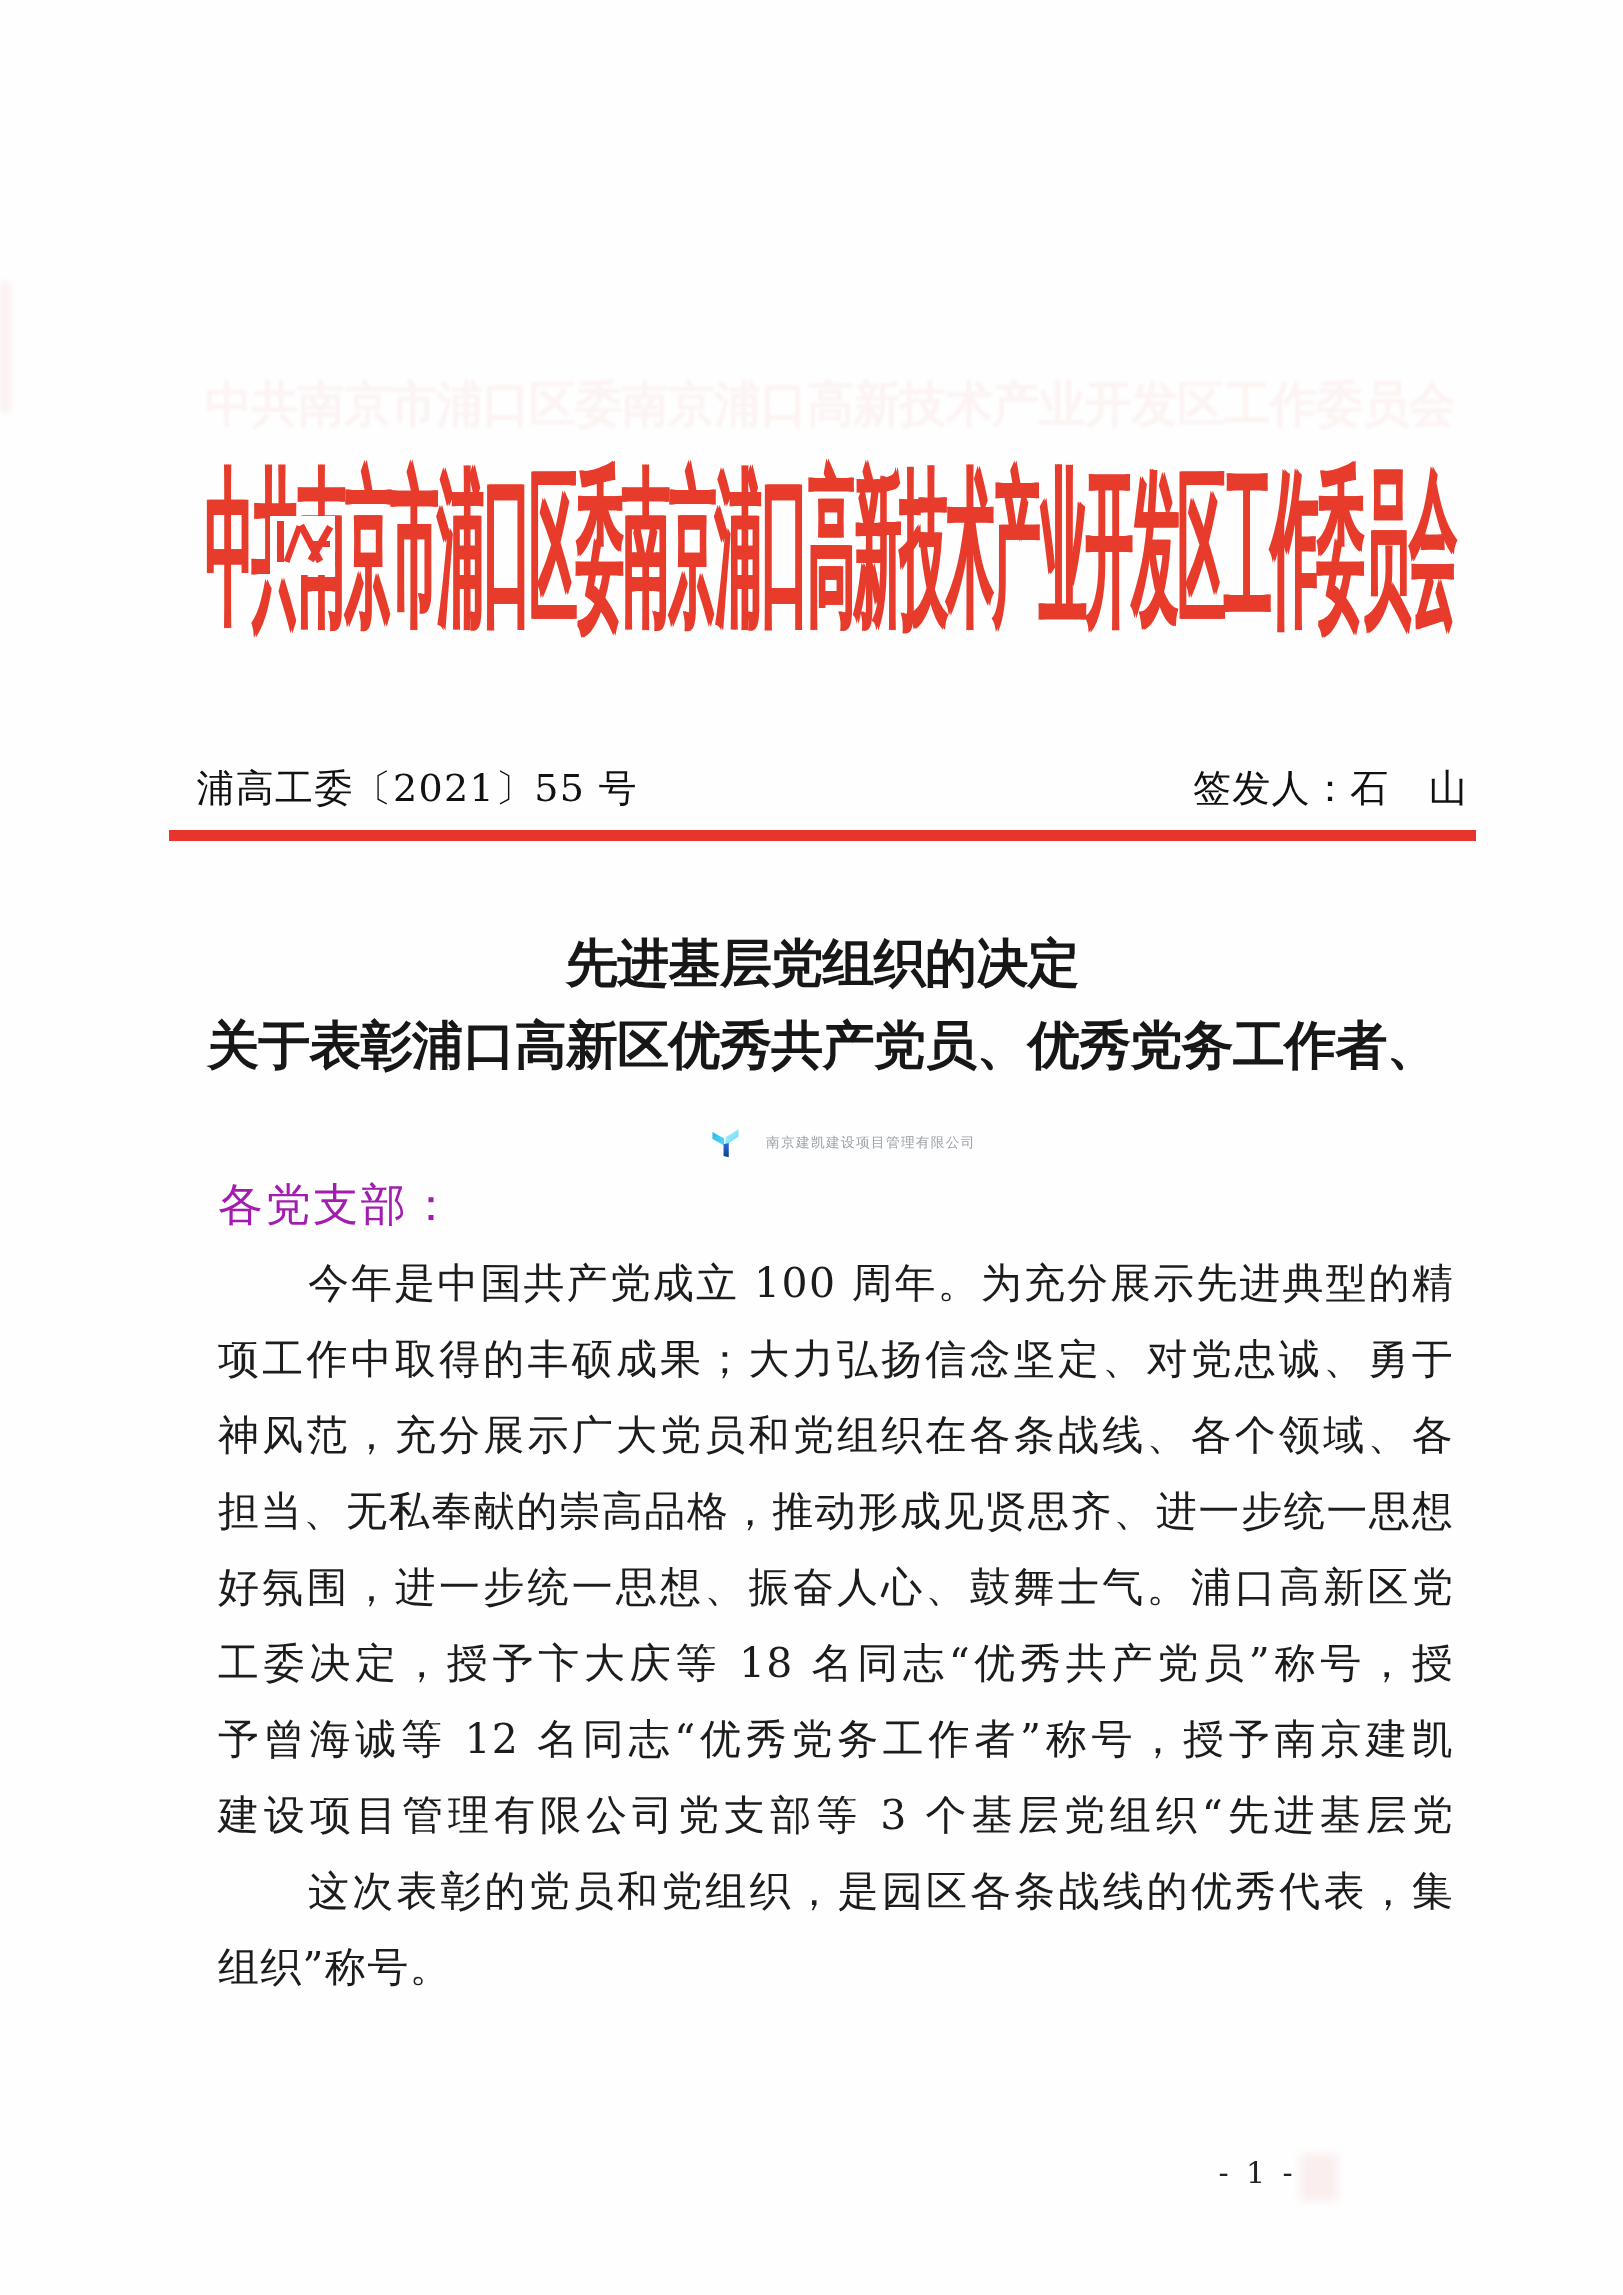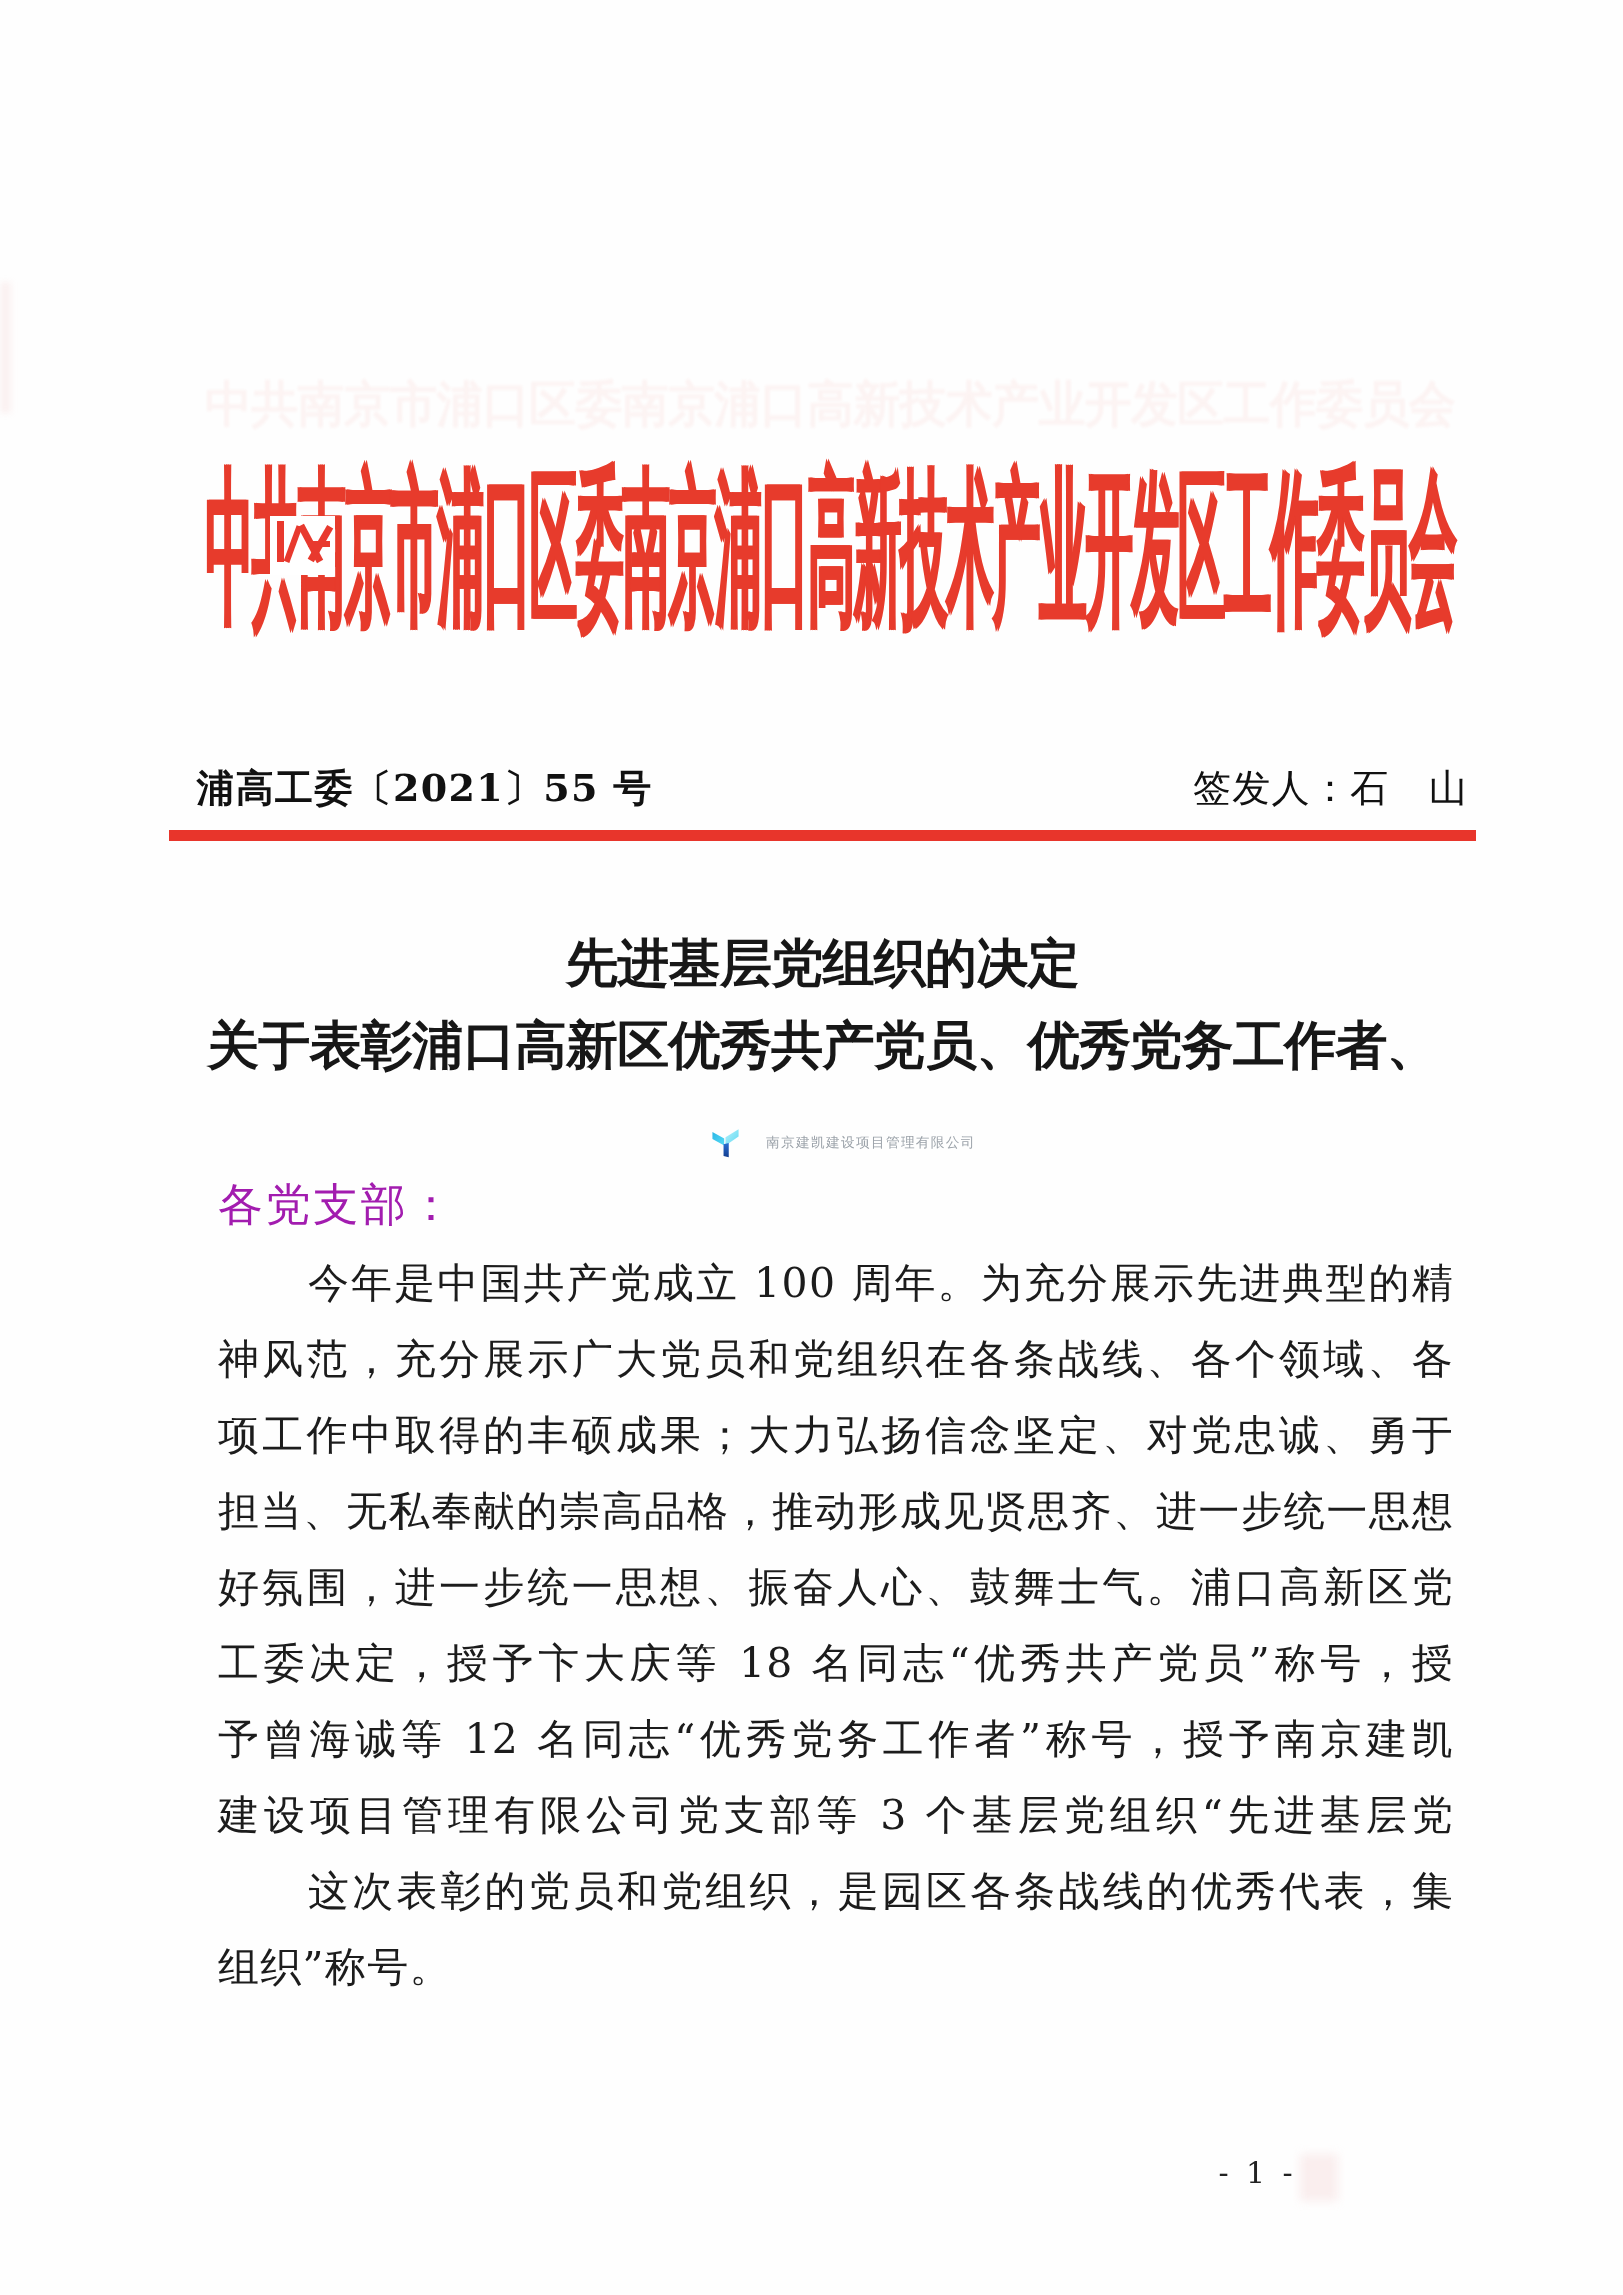--- a/index.html
+++ b/index.html
@@ -43,21 +43,21 @@
   .patch .f1{left:6.5px;top:5.2px;width:7.2px;height:41px;}
   .patch .f2{left:19.6px;top:9.2px;width:5.9px;height:38px;transform:rotate(20deg);}
   .patch .f3{left:37px;top:6.5px;width:6.5px;height:41px;transform:rotate(-28deg);}
   .patch .f4{left:47px;top:7.9px;width:6.5px;height:39px;transform:rotate(30deg);}
   .patch .f5{left:38px;top:25px;width:22px;height:5.9px;}
   
   .docnum-row{
     position:absolute;left:169px;top:765px;width:1307px;height:46px;
     font-size:38px;line-height:46px;color:#111;
   }
-  .doc-number{position:absolute;left:27.5px;top:0;letter-spacing:1.3px;white-space:nowrap;font-weight:bold;}
+  .doc-number{position:absolute;left:27.5px;top:0;letter-spacing:1.3px;white-space:nowrap;}
   .issuer{position:absolute;right:7.9px;top:0;letter-spacing:1.3px;white-space:nowrap;}
   .red-rule{
     position:absolute;left:169px;top:830px;width:1307px;height:10.5px;
     background:#e8352b;
   }
   
   .title-block{
     position:absolute;left:169px;top:922px;width:1307px;
     text-align:center;font-weight:700;color:#171717;
     font-size:52px;line-height:82px;letter-spacing:-0.7px;
@@ -146,22 +146,22 @@
       <path d="M42,2 L22,14 L22,27 L42,13 Z" fill="url(#g2)"></path>
       <path d="M19,25 L27,23 L27,45 L19,43 Z" fill="url(#g3)"></path>
     </svg>
     <span class="wm-text">南京建凯建设项目管理有限公司</span>
   </div>
 
   <div class="salutation">各党支部：</div>
 
   <div class="body-block">
     <div class="bline indent">今年是中国共产党成立 100 周年。为充分展示先进典型的精</div>
+    <div class="bline">项工作中取得的丰硕成果；大力弘扬信念坚定、对党忠诚、勇于</div>
     <div class="bline">神风范，充分展示广大党员和党组织在各条战线、各个领域、各</div>
-    <div class="bline">项工作中取得的丰硕成果；大力弘扬信念坚定、对党忠诚、勇于</div>
     <div class="bline">担当、无私奉献的崇高品格，推动形成见贤思齐、进一步统一思想</div>
     <div class="bline">好氛围，进一步统一思想、振奋人心、鼓舞士气。浦口高新区党</div>
     <div class="bline">工委决定，授予卞大庆等 18 名同志“优秀共产党员”称号，授</div>
     <div class="bline">予曾海诚等 12 名同志“优秀党务工作者”称号，授予南京建凯</div>
     <div class="bline">建设项目管理有限公司党支部等 3 个基层党组织“先进基层党</div>
     <div class="bline indent">这次表彰的党员和党组织，是园区各条战线的优秀代表，集</div>
     <div class="bline short">组织”称号。</div>
   </div>
 
   <div class="page-number">- 1 -</div>

